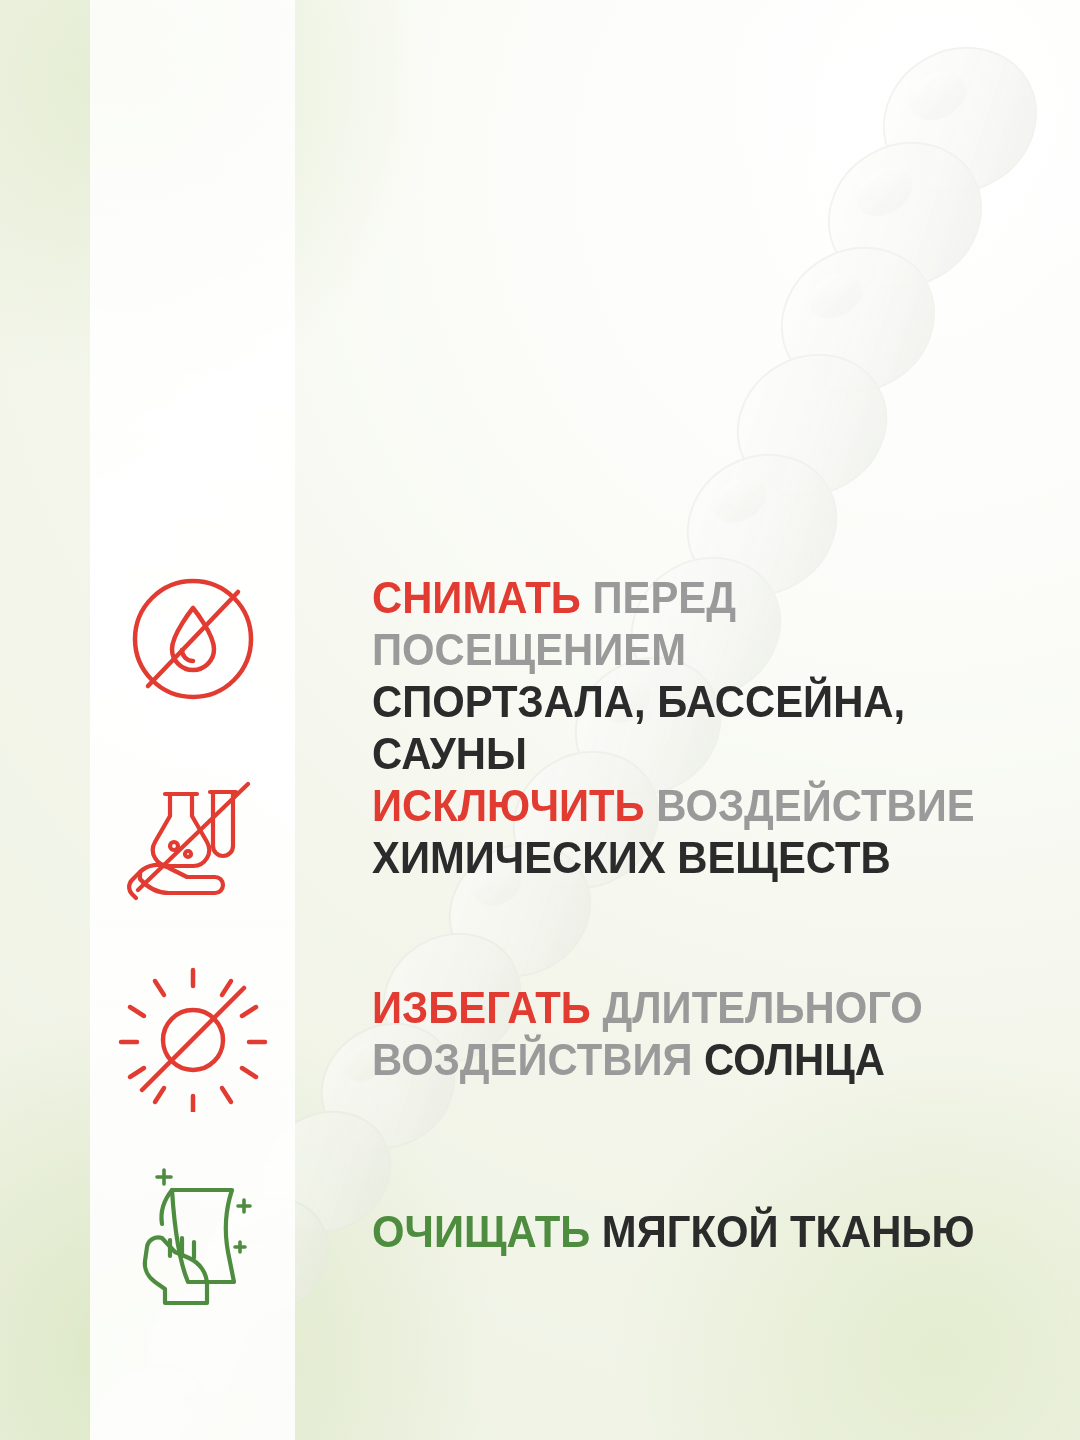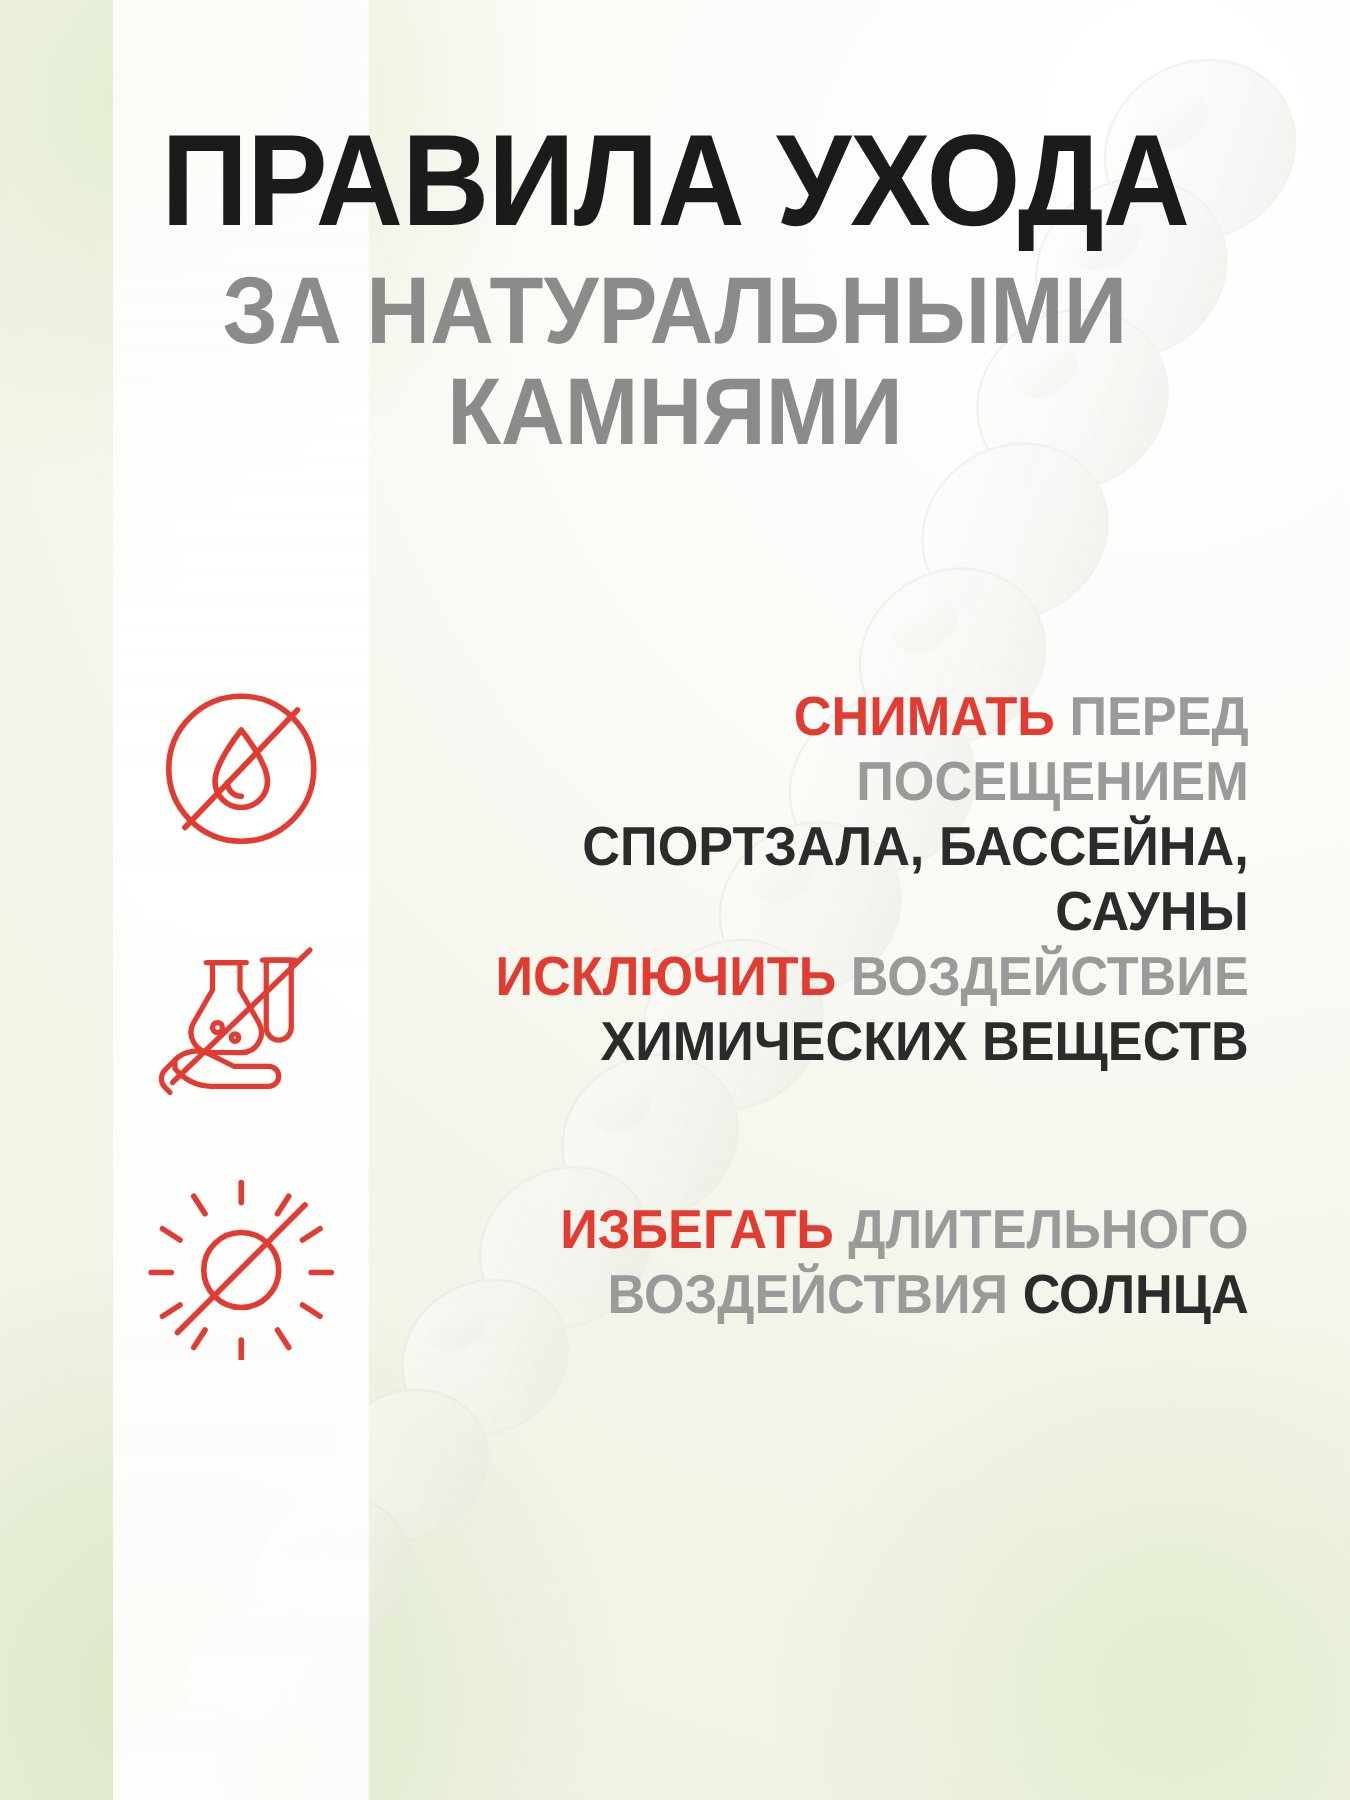--- a/index.html
+++ b/index.html
@@ -112,23 +112,22 @@
     color: #8b8b8b;
     margin-top: 4px;
     transform: scaleX(0.93);
     white-space: nowrap;
   }
 
   
   .rules {
     position: absolute;
     left: 0;
-    top: 520px;
+    top: 544px;
     width: 948px;
-    text-align: right;
   }
   .rule {
     position: relative;
     height: 200px;
     display: flex;
     align-items: flex-start;
   }
   .rule .icon-wrap {
     position: absolute;
     left: 118px;
@@ -217,25 +216,20 @@
         <ellipse cx="626" cy="702" rx="26" ry="19" transform="rotate(-30 626 702)"></ellipse>
         <ellipse cx="498" cy="886" rx="25" ry="18" transform="rotate(-30 498 886)"></ellipse>
         <ellipse cx="366" cy="1062" rx="24" ry="17" transform="rotate(-30 366 1062)"></ellipse>
         <ellipse cx="246" cy="1232" rx="22" ry="16" transform="rotate(-30 246 1232)"></ellipse>
       </g>
     </g>
   </svg>
 
   <div class="left-panel"></div>
 
-  <div class="header">
-    <div class="title-main">ПРАВИЛА УХОДА</div>
-    <div class="title-sub1">ЗА НАТУРАЛЬНЫМИ</div>
-    <div class="title-sub2">КАМНЯМИ</div>
-  </div>
 
   <div class="rules">
 
     <div class="rule" id="rule-1">
       <div class="icon-wrap">
         <svg width="150" height="150" viewBox="0 0 150 150" xmlns="http://www.w3.org/2000/svg">
           <g fill="none" stroke="#e23b32" stroke-width="4.5" stroke-linecap="round" stroke-linejoin="round">
             <circle cx="75" cy="75" r="58"></circle>
             <path d="M75 44 C75 44 54 70 54 85 a21 21 0 0 0 42 0 C96 70 75 44 75 44 Z"></path>
             <path d="M64 86 a11 11 0 0 0 11 11"></path>
@@ -295,15 +289,38 @@
             <line x1="24" y1="128" x2="126" y2="26"></line>
           </g>
         </svg>
       </div>
       <div class="text">
         <span class="hl-red">ИЗБЕГАТЬ</span><span> ДЛИТЕЛЬНОГО</span>
         <span class="line2"><span>ВОЗДЕЙСТВИЯ </span><span class="hl-dark">СОЛНЦА</span></span>
       </div>
     </div>
 
+    <div class="rule" id="rule-4">
+      <div class="icon-wrap">
+        <svg width="150" height="150" viewBox="0 0 150 150" xmlns="http://www.w3.org/2000/svg">
+          <g fill="none" stroke="#4e8c3f" stroke-width="4.2" stroke-linecap="round" stroke-linejoin="round">
+
+            <path d="M54 30 l60 0 c-6 18 -8 40 -4 62 l6 30 l-46 0 c-10 -24 -14 -60 -16 -92 Z"></path>
+            <path d="M54 30 c-8 10 -12 22 -10 34"></path>
+
+            <path d="M44 78 c-7 -2 -14 2 -15 9 l-2 14 c-1 8 3 16 10 21 l10 7 l0 14 l42 0 l0 -18 c0 -12 -7 -22 -18 -27 l-14 -6 Z"></path>
+            <path d="M52 96 l0 -16 M64 96 l0 -18 M76 98 l0 -16"></path>
+
+            <g stroke-width="3.6">
+              <path d="M46 24 l0 -14 M39 17 l14 0"></path>
+              <path d="M126 52 l0 -12 M120 46 l12 0"></path>
+              <path d="M122 92 l0 -10 M117 87 l10 0"></path>
+            </g>
+          </g>
+        </svg>
+      </div>
+      <div class="text">
+        <span class="hl-green">ОЧИЩАТЬ</span><span class="hl-dark"> МЯГКОЙ ТКАНЬЮ</span>
+      </div>
+    </div>
 
   </div>
 </div>
 
 </body></html>

